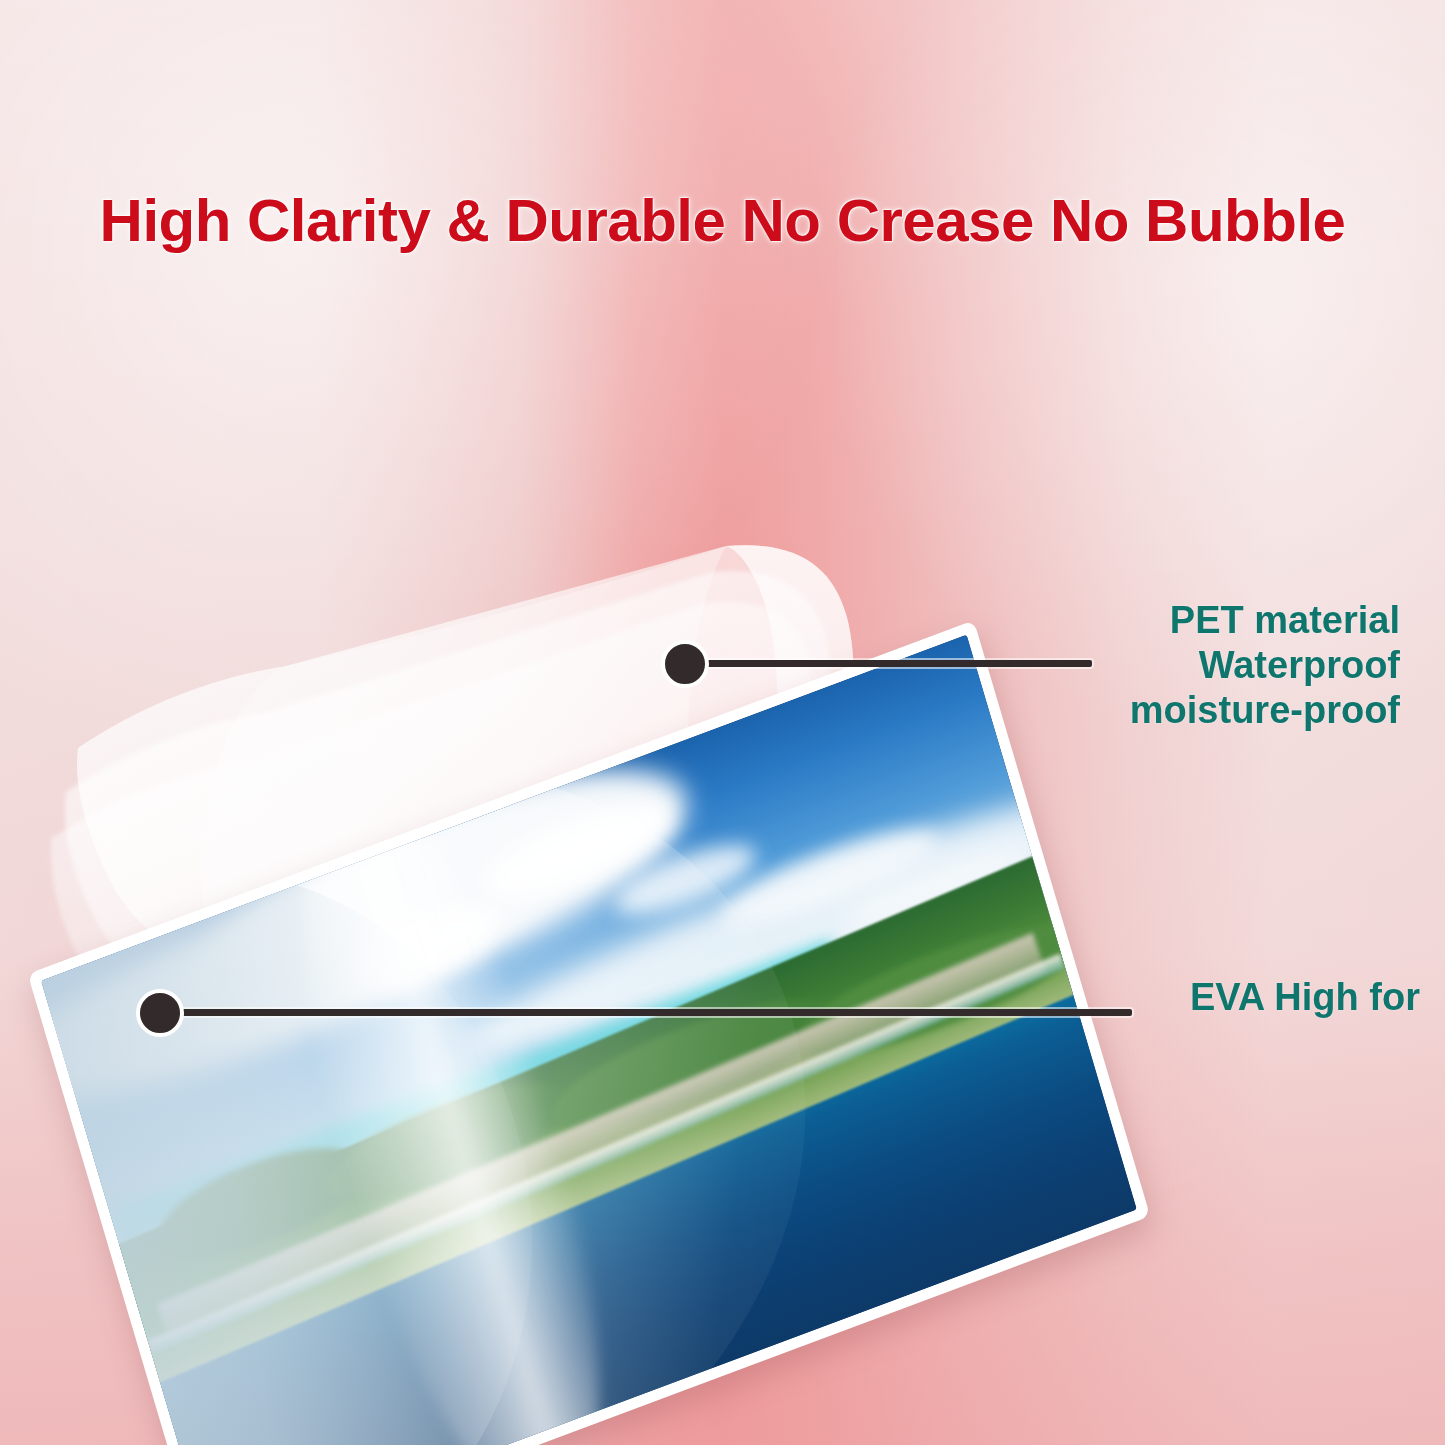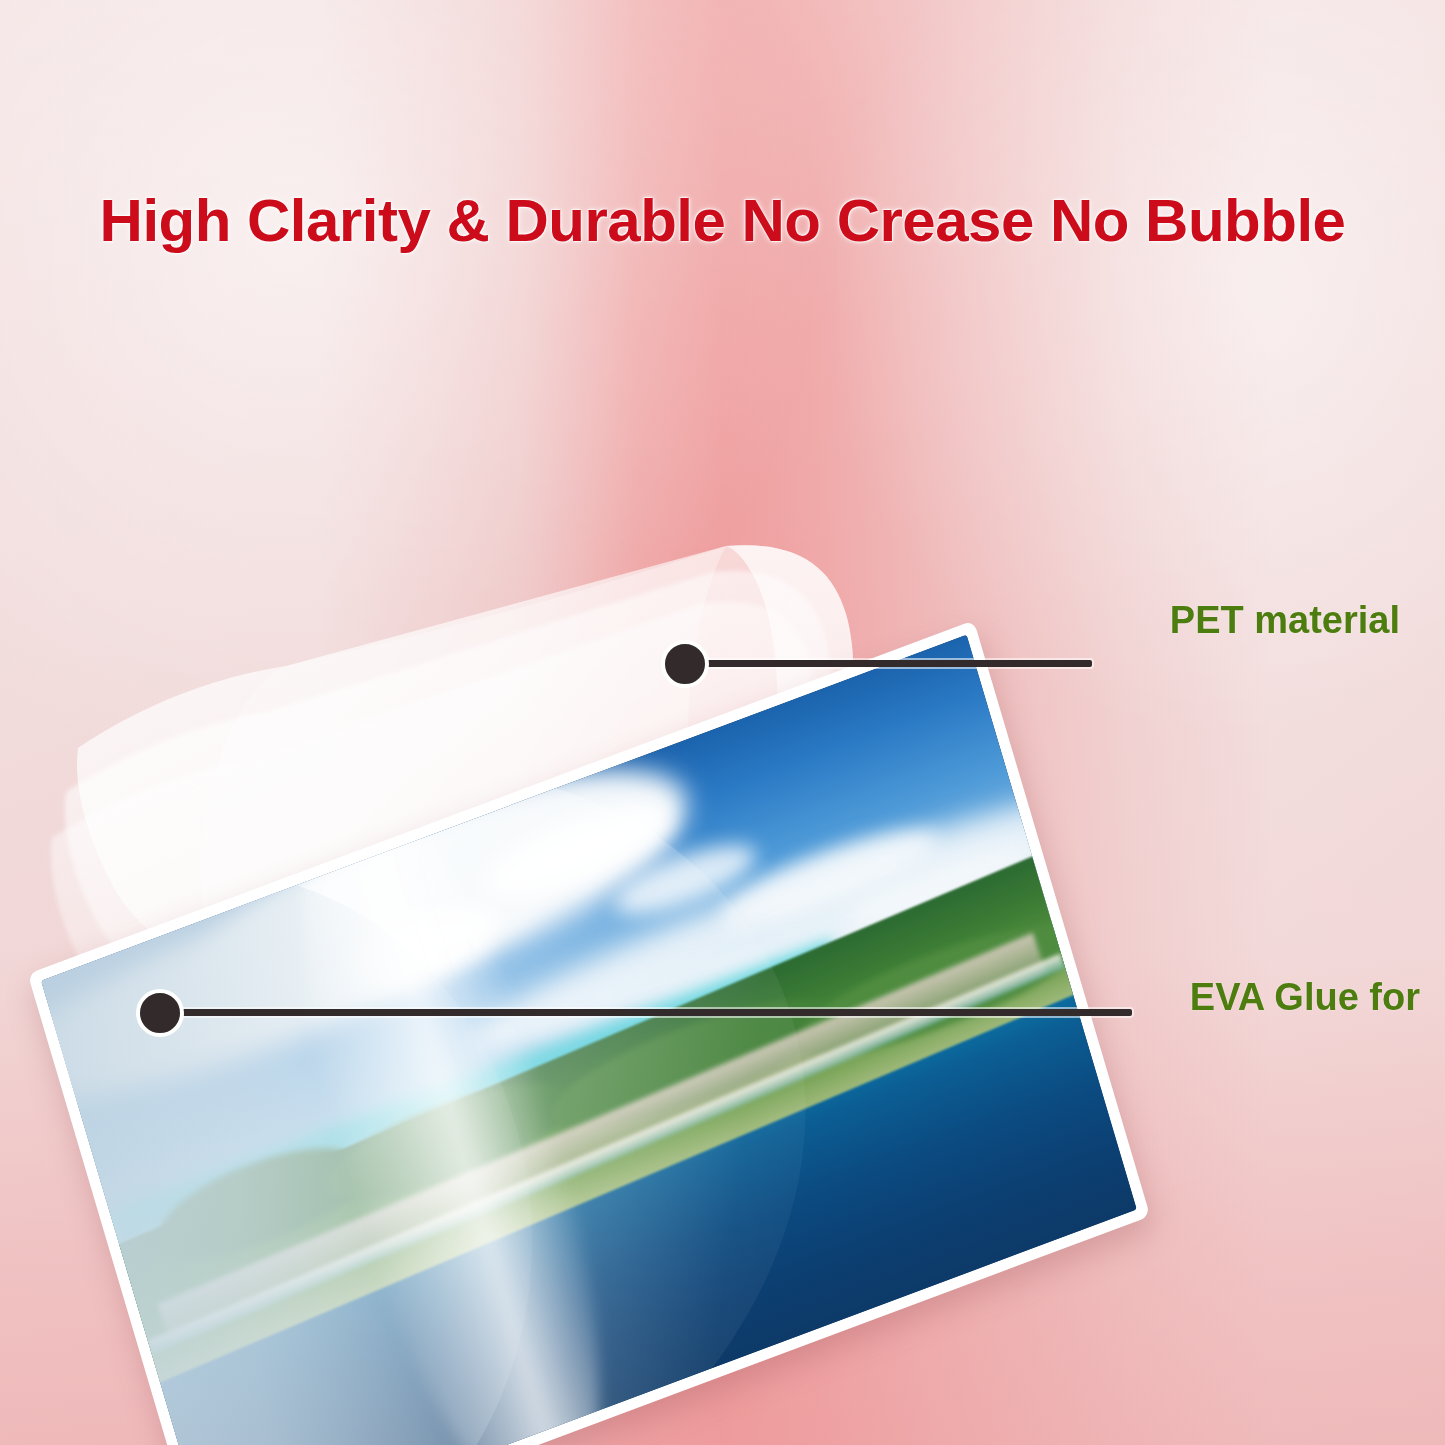--- a/index.html
+++ b/index.html
@@ -142,21 +142,21 @@
     filter:blur(7px);
   }
 
   
   .leader{position:absolute;height:7px;background:#332b2b;border-radius:2px;
           box-shadow:0 0 0 2px rgba(255,255,255,0.55);}
   .dot{position:absolute;width:48px;height:48px;border-radius:50%;
        background:#332b2b;border:4px solid #ffffff;box-sizing:border-box;}
   .callout-text{
     position:absolute;
-    color:#4d7c0f;font-weight:bold;font-size:38px;line-height:1.18;
+    color:#0f766e;font-weight:bold;font-size:38px;line-height:1.18;
     text-align:right;white-space:nowrap;
     text-shadow:0 0 2px rgba(255,255,255,0.55);
   }
   .callout-text span{display:block;}
 </style>
 </head>
 <body>
 
 <div id="stage">
 
@@ -278,21 +278,23 @@
       <div class="ph-gloss"></div>
       <div class="ph-gloss2"></div>
       <div class="ph-glossedge"></div>
     </div>
   </div>
 
   <div class="leader" style="left:700px;top:660px;width:392px;"></div>
   <div class="dot" style="left:661px;top:640px;"></div>
   <div class="callout-text" style="right:45px;top:598px;">
     <span>PET material</span>
+    <span>Waterproof</span>
+    <span>moisture-proof</span>
   </div>
 
   <div class="leader" style="left:176px;top:1009px;width:956px;"></div>
   <div class="dot" style="left:136px;top:989px;"></div>
   <div class="callout-text" style="right:25px;top:975px;">
-    <span>EVA Glue for</span>
+    <span>EVA High for</span>
   </div>
 
 </div>
 
 </body></html>

